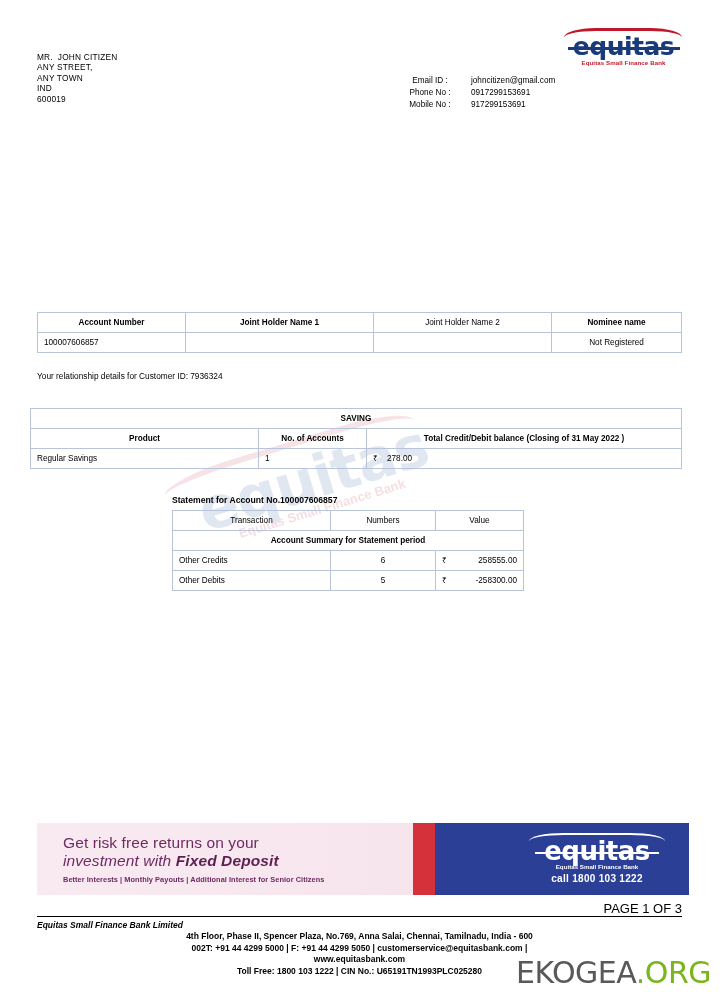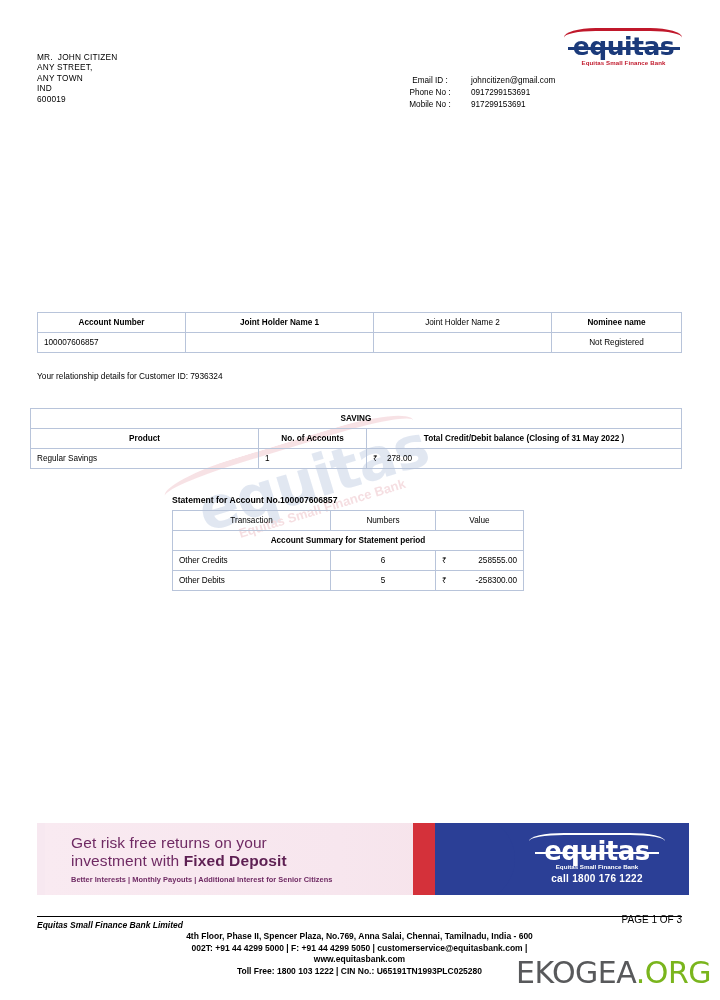--- a/index.html
+++ b/index.html
@@ -187,34 +187,34 @@
     position: absolute;
     left: 37px;
     top: 823px;
     width: 652px;
     height: 72px;
     overflow: hidden;
     background: #f7e8f0;
   }
   .banner-left {
     position: absolute;
-    left: 8px; top: 0;
+    left: 0; top: 0;
     width: 420px; height: 72px;
     background: linear-gradient(90deg,#f9eaf1 0%, #f7e6ee 70%, #f6e3ea 100%);
   }
   .ad-line1, .ad-line2 {
     position: absolute;
     left: 26px;
     font-size: 15.5px;
     color: #6f2a63;
     line-height: 18px;
     letter-spacing: 0.1px;
   }
   .ad-line1 { top: 11px; }
-  .ad-line2 { top: 29px; }
+  .ad-line2 { top: 29px; font-style: italic; }
   .ad-line2 .strong { font-weight: bold; color: #5d1f52; }
   .ad-sub {
     position: absolute;
     left: 26px;
     top: 52px;
     font-size: 7.4px;
     font-weight: bold;
     color: #6f2a63;
     letter-spacing: 0.05px;
   }
@@ -329,22 +329,21 @@
     letter-spacing: 0.3px;
   }
 
   
   .page-num {
     position: absolute;
     left: 400px;
     top: 901px;
     width: 282px;
     text-align: right;
-    font-size: 10px;
-    margin-top: 13px;
+    font-size: 13px;
   }
   .footer-rule {
     position: absolute;
     left: 37px;
     top: 916px;
     width: 645px;
     height: 0;
     border-top: 1.4px solid #000000;
   }
   .footer-text {
@@ -505,21 +504,21 @@
     </div>
     <div class="banner-right">
       <div class="banner-swoosh"></div>
       <div class="banner-swoosh2"></div>
       <div class="logo-banner">
         <div class="arc"></div>
         <div class="word">equitas</div>
         <div class="bar"></div>
         <div class="tag">Equitas Small Finance Bank</div>
       </div>
-      <div class="banner-call">call 1800 176 1222</div>
+      <div class="banner-call">call 1800 103 1222</div>
     </div>
   </div>
 
   <div class="page-num">PAGE 1 OF  3</div>
   <div class="footer-rule"></div>
   <div class="footer-text">
     <span class="ln footer-l1">Equitas Small Finance Bank Limited</span>
     <span class="ln">4th Floor, Phase II, Spencer Plaza, No.769, Anna Salai, Chennai, Tamilnadu, India - 600</span>
     <span class="ln">002T: +91 44 4299 5000 | F: +91 44 4299 5050 | customerservice@equitasbank.com |</span>
     <span class="ln">www.equitasbank.com</span>

